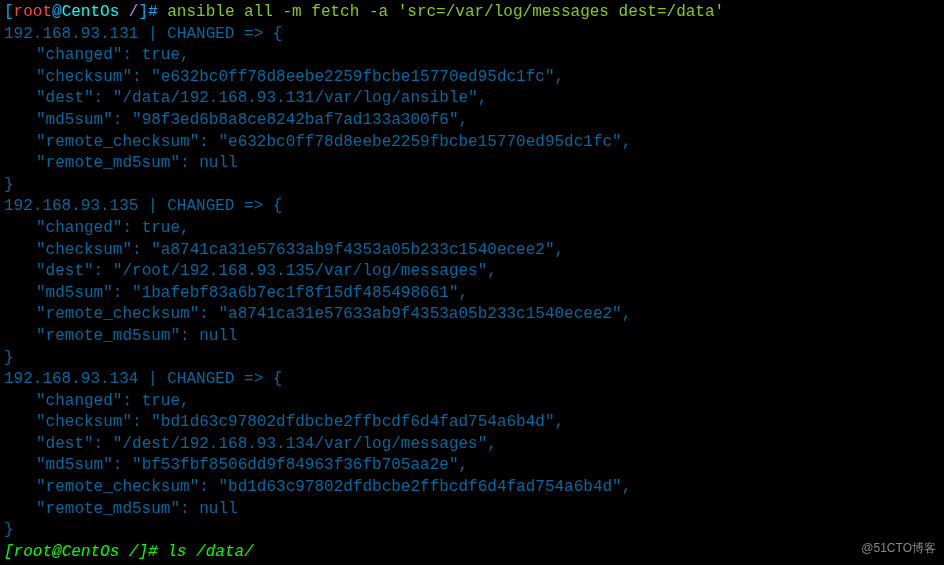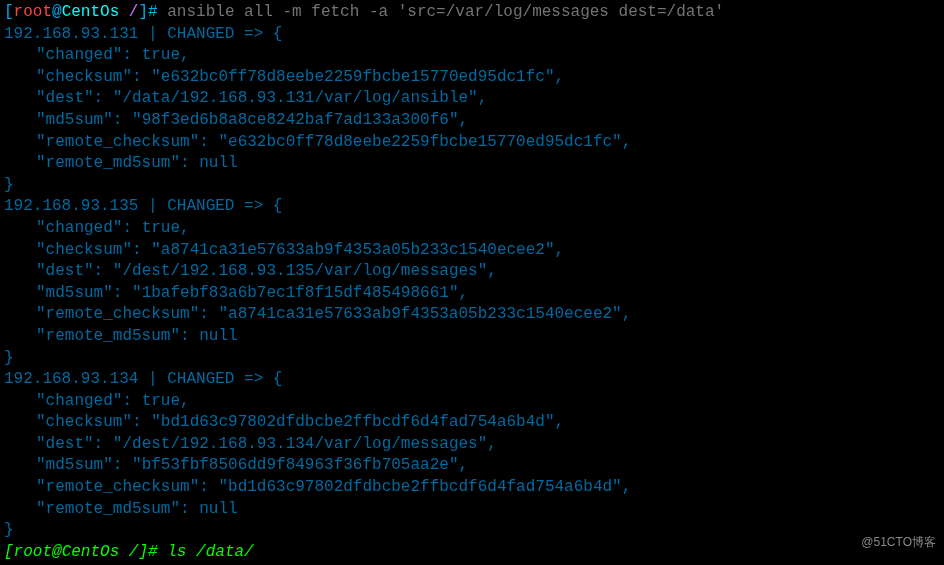--- a/index.html
+++ b/index.html
@@ -21,27 +21,27 @@
     }
     .line {
       white-space: pre;
     }
     .bracket { color: #00aaee; }
     .root { color: #ff4444; }
     .at { color: #00aaee; }
     .host { color: #00ffff; }
     .path { color: #cc77ff; }
     .hash { color: #00aaee; }
-    .command { color: #737373; }
+    .command { color: #84cc16; }
     .yellow { color: #0369a1; }
     .green { color: #00ff00; font-style: italic; }
     .indent { margin-left: 32px; }
     .watermark {
       position: absolute;
-      bottom: 15px;
+      bottom: 9px;
       right: 8px;
       color: #888888;
       font-size: 12px;
       font-family: sans-serif;
     }
   </style>
 </head>
 <body>
 
 <div>
@@ -56,21 +56,21 @@
 <div class="line yellow indent">"md5sum": "<span>98f3ed6b8a8ce8242baf7ad133a300f6</span>",</div>
 <div class="line yellow indent">"remote_checksum": "<span>e632bc0ff78d8eebe2259fbcbe15770ed95dc1fc</span>",</div>
 <div class="line yellow indent">"remote_md5sum": <span>null</span></div>
 <div class="line yellow">}</div>
 </div>
 
 <div>
 <div class="line yellow"><span>192.168.93.135</span> | <span>CHANGED</span> =&gt; {</div>
 <div class="line yellow indent">"changed": <span>true</span>,</div>
 <div class="line yellow indent">"checksum": "<span>a8741ca31e57633ab9f4353a05b233c1540ecee2</span>",</div>
-<div class="line yellow indent">"dest": "<span>/dest/192.168.93.135/var/log/messages</span>",</div>
+<div class="line yellow indent">"dest": "<span>/root/192.168.93.135/var/log/messages</span>",</div>
 <div class="line yellow indent">"md5sum": "<span>1bafebf83a6b7ec1f8f15df485498661</span>",</div>
 <div class="line yellow indent">"remote_checksum": "<span>a8741ca31e57633ab9f4353a05b233c1540ecee2</span>",</div>
 <div class="line yellow indent">"remote_md5sum": <span>null</span></div>
 <div class="line yellow">}</div>
 </div>
 
 <div>
 <div class="line yellow"><span>192.168.93.134</span> | <span>CHANGED</span> =&gt; {</div>
 <div class="line yellow indent">"changed": <span>true</span>,</div>
 <div class="line yellow indent">"checksum": "<span>bd1d63c97802dfdbcbe2ffbcdf6d4fad754a6b4d</span>",</div>

